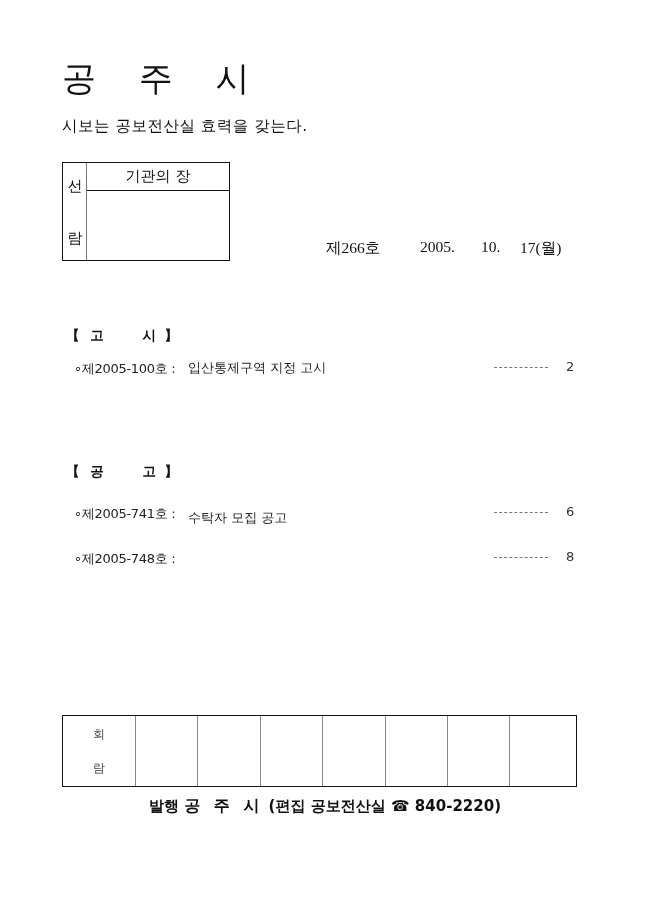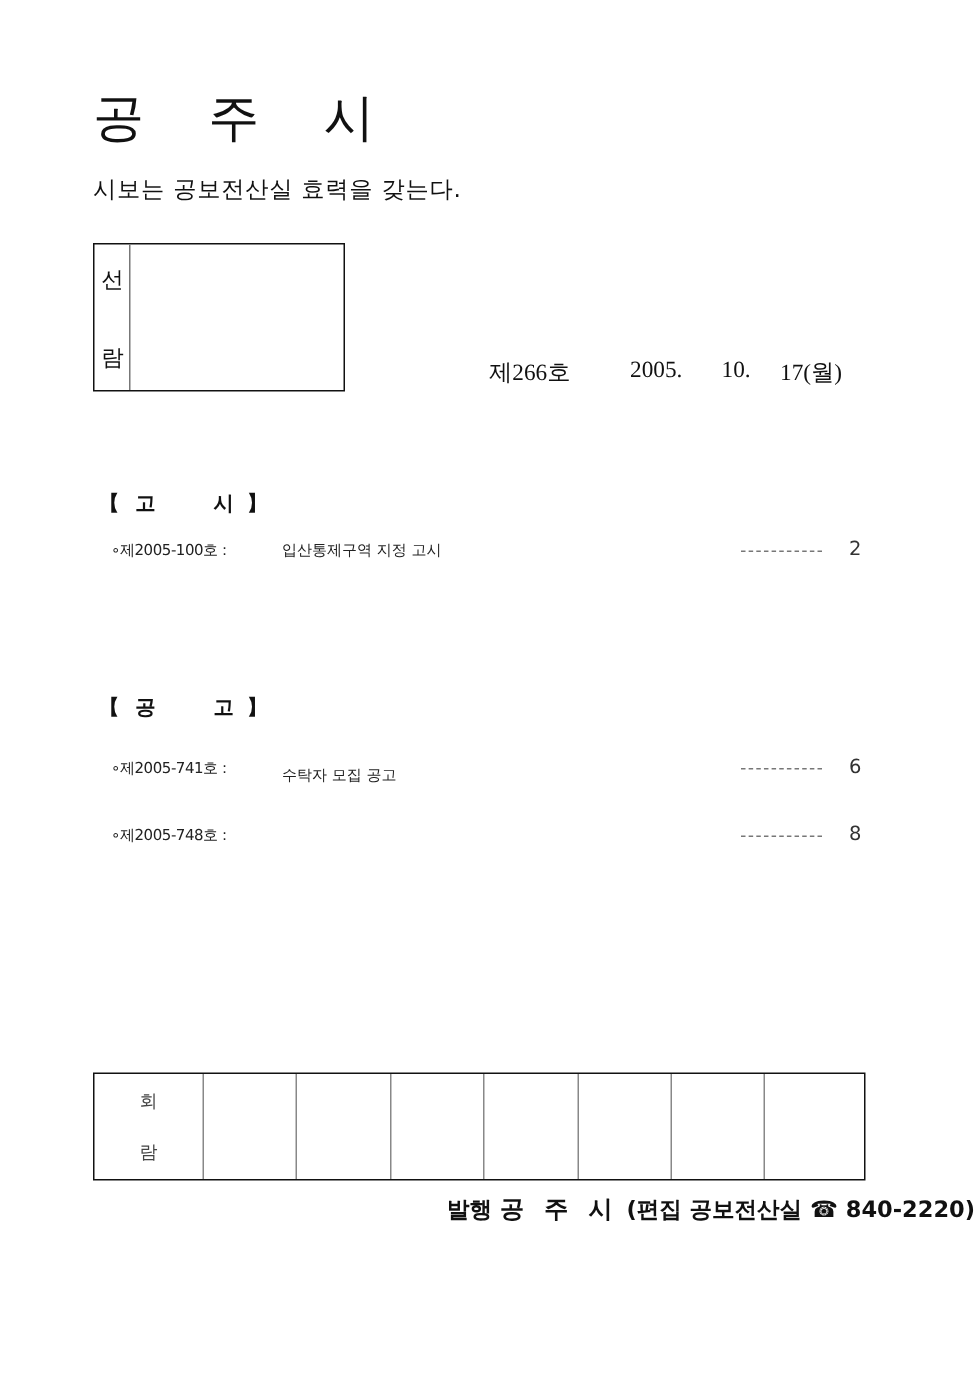--- a/index.html
+++ b/index.html
@@ -6,43 +6,44 @@
   body { width: 650px; height: 920px; position: relative; overflow: hidden; color: #111; font-family: "DejaVu Serif", serif; }
   .abs { position: absolute; }
   .title { left: 62px; top: 56px; font-size: 34px; letter-spacing: 16px; font-family: "DejaVu Serif", serif; }
   .subtitle { left: 62px; top: 116px; font-size: 15.5px; font-family: "DejaVu Sans", sans-serif; letter-spacing: 0.5px; }
   .review-box { left: 62px; top: 162px; width: 168px; height: 99px; border: 1.5px solid #111; box-sizing: border-box; }
   .review-box .side { position: absolute; left: 0; top: 0; width: 24px; height: 100%; border-right: 1px solid #777; box-sizing: border-box; }
   .review-box .side span { position: absolute; left: 0; width: 24px; text-align: center; font-size: 15px; font-family: "DejaVu Sans", sans-serif; }
   .review-box .head { position: absolute; left: 24px; top: 0; right: 0; height: 27px; border-bottom: 1.5px solid #111; text-align: center; font-size: 15px; line-height: 26px; font-family: "DejaVu Sans", sans-serif; }
   .issue { top: 238px; font-size: 15.5px; font-family: "Liberation Serif", serif; }
   .section-head { font-size: 13.5px; font-weight: bold; font-family: "DejaVu Sans", sans-serif; }
-  .item { font-size: 10px; font-family: "DejaVu Sans", sans-serif; color: #222; }
+  .item { font-size: 13px; font-family: "DejaVu Sans", sans-serif; color: #222; }
   .item .num { position: absolute; left: 0; white-space: nowrap; letter-spacing: -0.3px; }
   .item .desc { position: absolute; left: 114px; white-space: nowrap; line-height: 13px; }
   .dashes { position: absolute; left: 494px; width: 54px; height: 0; border-top: 1px dashed #777; }
   .page { position: absolute; left: 566px; font-size: 13px; font-family: "DejaVu Sans", sans-serif; color: #333; }
   .sign-table { left: 62px; top: 715px; width: 515px; height: 72px; border: 1.5px solid #111; box-sizing: border-box; display: flex; }
   .sign-table .cell { height: 100%; border-right: 1px solid #888; box-sizing: border-box; position: relative; }
   .sign-table .cell:last-child { border-right: none; }
   .sign-table .label span { position: absolute; left: 0; width: 100%; text-align: center; font-size: 12px; color: #444; font-family: "DejaVu Sans", sans-serif; }
-  .footer { left: 0; width: 650px; top: 796px; text-align: right; font-size: 15px; font-weight: bold; font-family: "DejaVu Sans", sans-serif; }
+  .footer { left: 0; width: 650px; top: 796px; text-align: center; font-size: 15px; font-weight: bold; font-family: "DejaVu Sans", sans-serif; }
   .footer .big { font-size: 16px; letter-spacing: 4px; }
 </style>
 </head>
 <body>
 
 <div class="abs title">공 주 시</div>
 <div class="abs subtitle">시보는 공보전산실 효력을 갖는다.</div>
 
 <div class="abs review-box">
   <div class="side">
     <span style="top:14px;">선</span>
     <span style="top:66px;">람</span>
   </div>
+  <div class="head">기관의 장</div>
 </div>
 
 <div class="abs issue" style="left:326px;">제266호</div>
 <div class="abs issue" style="left:420px;">2005.</div>
 <div class="abs issue" style="left:481px;">10.</div>
 <div class="abs issue" style="left:520px;">17(월)</div>
 
 <div class="abs section-head" style="left:66px; top:327px;">
   <span>【</span>
   <span style="margin-left:6px;">고</span>

